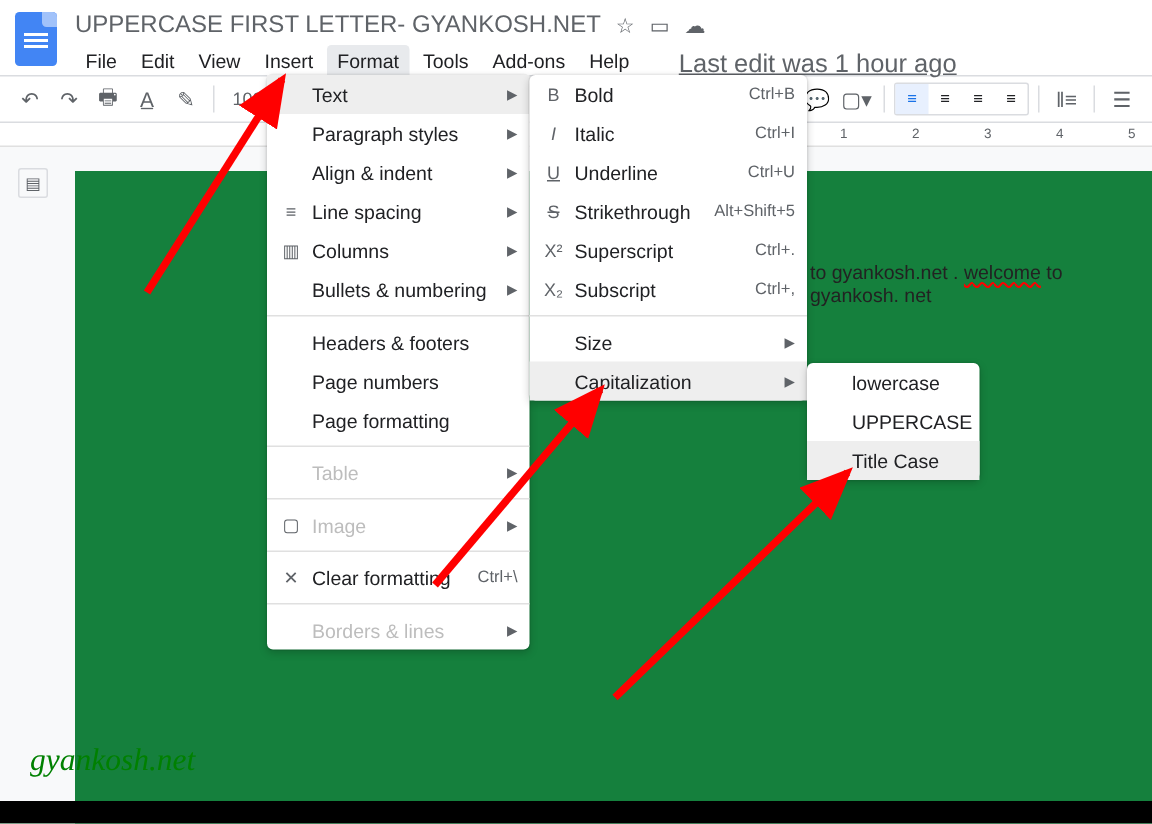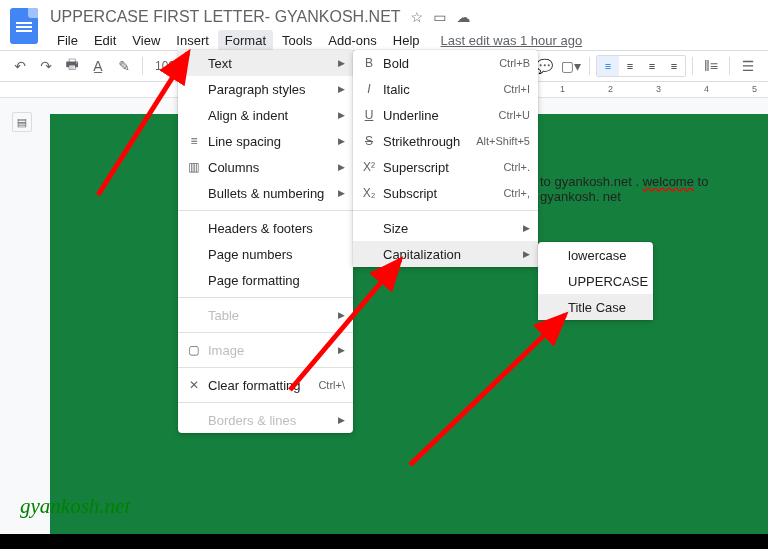--- a/index.html
+++ b/index.html
@@ -7,21 +7,21 @@
 .hdr{display:flex;align-items:flex-start;padding:6px 10px 0;height:50px}
 .logo{width:28px;height:36px;background:#4285f4;border-radius:3px;position:relative;margin-right:12px;margin-top:2px}
 .logo::before{content:"";position:absolute;top:0;right:0;width:10px;height:10px;background:#a1c2fa;border-radius:0 3px 0 3px}
 .logo::after{content:"";position:absolute;left:6px;top:14px;width:16px;height:2px;background:#fff;box-shadow:0 4px 0 #fff,0 8px 0 #fff}
 .ttl-row{display:flex;align-items:center;gap:10px;height:22px}
 .ttl{font-size:16px;color:#5f6368}
 .star,.mv,.cld{color:#5f6368;font-size:14px}
 .menu-row{display:flex;gap:2px;margin-top:2px}
 .menu-itm{padding:3px 7px;font-size:13px;color:#202124;cursor:pointer}
 .menu-itm.act{background:#e8eaed;border-radius:3px}
-.edit-info{color:#5f6368;text-decoration:underline;margin-left:12px;padding-top:3px;font-size:13px}
+.edit-info{color:#5f6368;text-decoration:underline;margin-left:24px;padding-top:3px;font-size:17px}
 .tb{height:32px;border-top:1px solid #dadce0;border-bottom:1px solid #dadce0;display:flex;align-items:center;padding:0 8px;gap:2px;background:#fff}
 .tb-btn{width:24px;height:24px;display:flex;align-items:center;justify-content:center;color:#5f6368;font-size:14px;cursor:pointer}
 .tb-sep{width:1px;height:18px;background:#dadce0;margin:0 4px}
 .tb-txt{font-size:12px;color:#5f6368;padding:0 6px}
 .tb-align{display:flex;border:1px solid #dadce0;border-radius:2px}
 .tb-align>div{width:22px;height:20px;display:flex;align-items:center;justify-content:center;font-size:11px}
 .tb-align>div.sel{background:#e8f0fe;color:#1a73e8}
 .ruler{height:16px;background:#fff;border-bottom:1px solid #e0e0e0;position:relative;font-size:9px;color:#5f6368}
 .ruler span{position:absolute;top:2px}
 .doc-area{position:absolute;left:0;top:98px;right:0;bottom:0;background:#f8f9fa}

